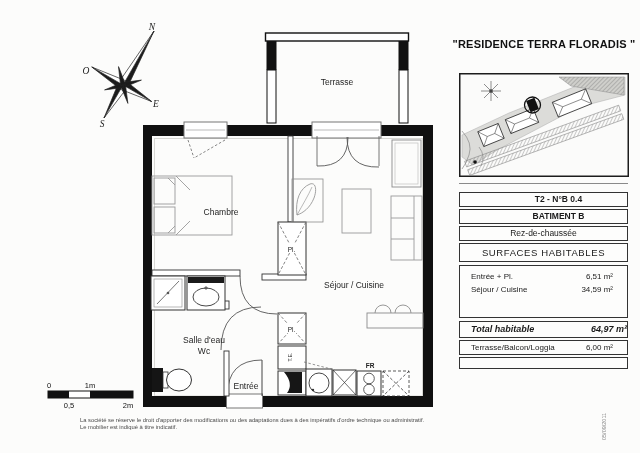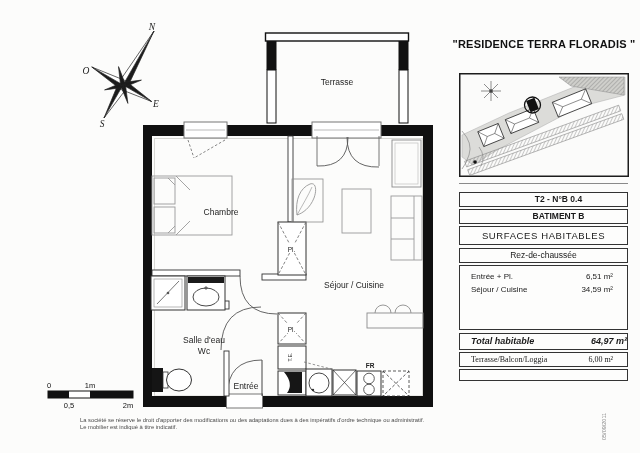--- a/index.html
+++ b/index.html
@@ -17,26 +17,26 @@
   }
   #map-divider{left:459px;top:183px;width:169px;height:1px;background:#8a8a8a;}
   #info-table{left:459px;top:192px;width:169px;}
   .tbox{
     box-sizing:border-box;border:1px solid #333;background:#fdfdfc;
     margin-bottom:2px;padding:1px 4px;font-size:8.5px;line-height:11px;
   }
   .tbox.center{text-align:center;}
   .tbox.b{font-weight:bold;padding-left:34px;}
   .tbox.section{padding:3px 4px;font-size:9.5px;letter-spacing:.6px;margin-bottom:3px;}
-  .tbox.list{height:65px;padding:4px 0 0 0;margin-bottom:3px;}
+  .tbox.list{height:53px;padding:4px 0 0 0;margin-bottom:3px;}
   .arow{display:flex;justify-content:space-between;padding:0 14px 0 11px;line-height:13px;font-size:8px;color:#222;}
   .arow .v{font-size:8px;}
   .tbox.total{display:flex;justify-content:space-between;padding:2px 0 2px 11px;
     font-size:9px;font-weight:bold;font-style:italic;border-width:1.2px;}
-  .tbox.terr{display:flex;justify-content:space-between;padding:1px 14px 1px 11px;font-size:8px;font-family:Liberation Serif, serif;}
+  .tbox.terr{display:flex;justify-content:space-between;padding:1px 14px 1px 11px;font-size:8px;}
   .tbox.empty{height:12px;}
   
   #disclaimer{
     left:80px;top:417px;width:520px;font-size:5.8px;line-height:6.8px;color:#4a4a4a;
   }
   #plan-date{
     left:601px;top:396px;width:44px;font-size:5.5px;color:#8a8a8a;
     transform:rotate(-90deg) translate(-44px,0);transform-origin:0 0;
     white-space:nowrap;
   }
@@ -267,22 +267,22 @@
       <path d="M22,93 Q27,83 20,74"></path>
     </g>
     <circle cx="16" cy="89" r="1.8" fill="#111"></circle>
   </svg>
 
   <div id="map-divider" class="abs"></div>
 
   <div id="info-table" class="abs">
     <div class="tbox center b">T2 - N°B 0.4</div>
     <div class="tbox center b">BATIMENT B</div>
+    <div class="tbox center">Rez-de-chaussée</div>
     <div class="tbox center section">SURFACES HABITABLES</div>
-    <div class="tbox center">Rez-de-chaussée</div>
     <div class="tbox list">
       <div class="arow">
         <span>Entrée + Pl.</span>
         <span class="v">6,51 m²</span>
       </div>
       <div class="arow">
         <span>Séjour / Cuisine</span>
         <span class="v">34,59 m²</span>
       </div>
     </div>

